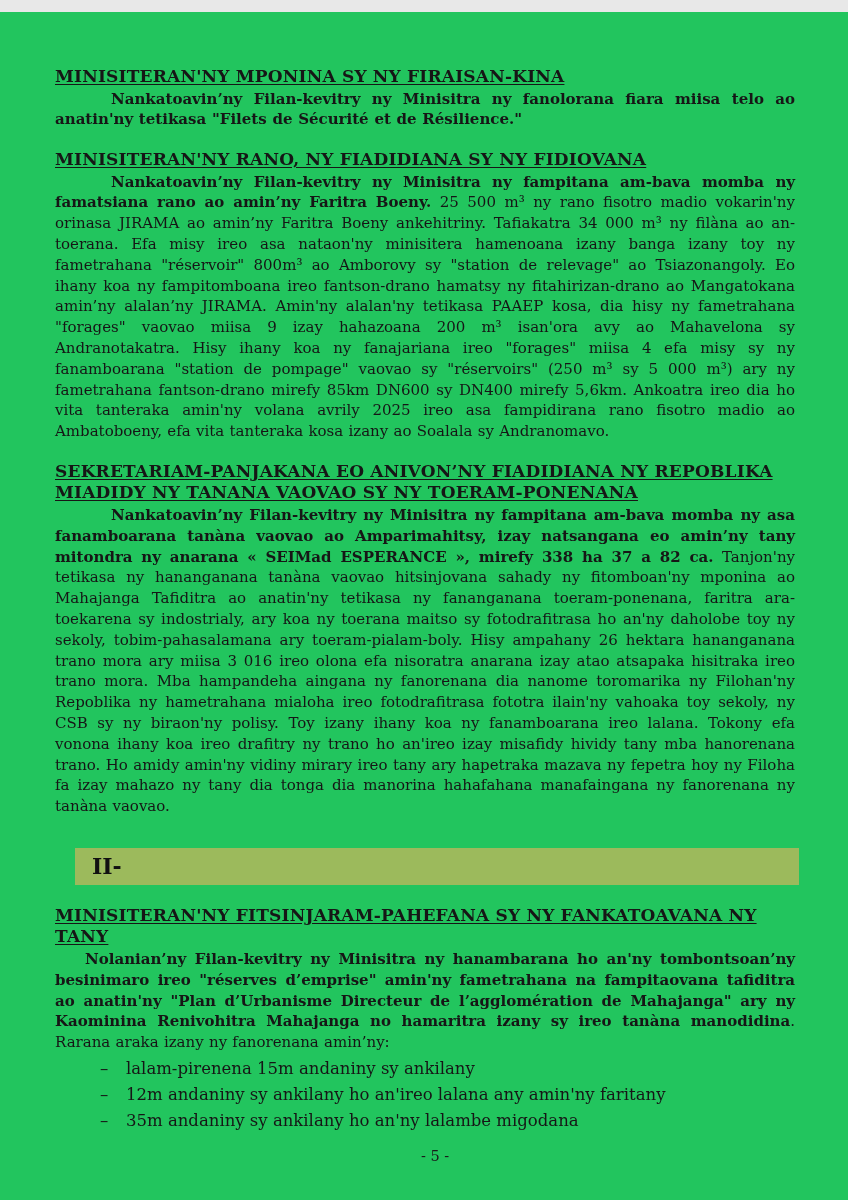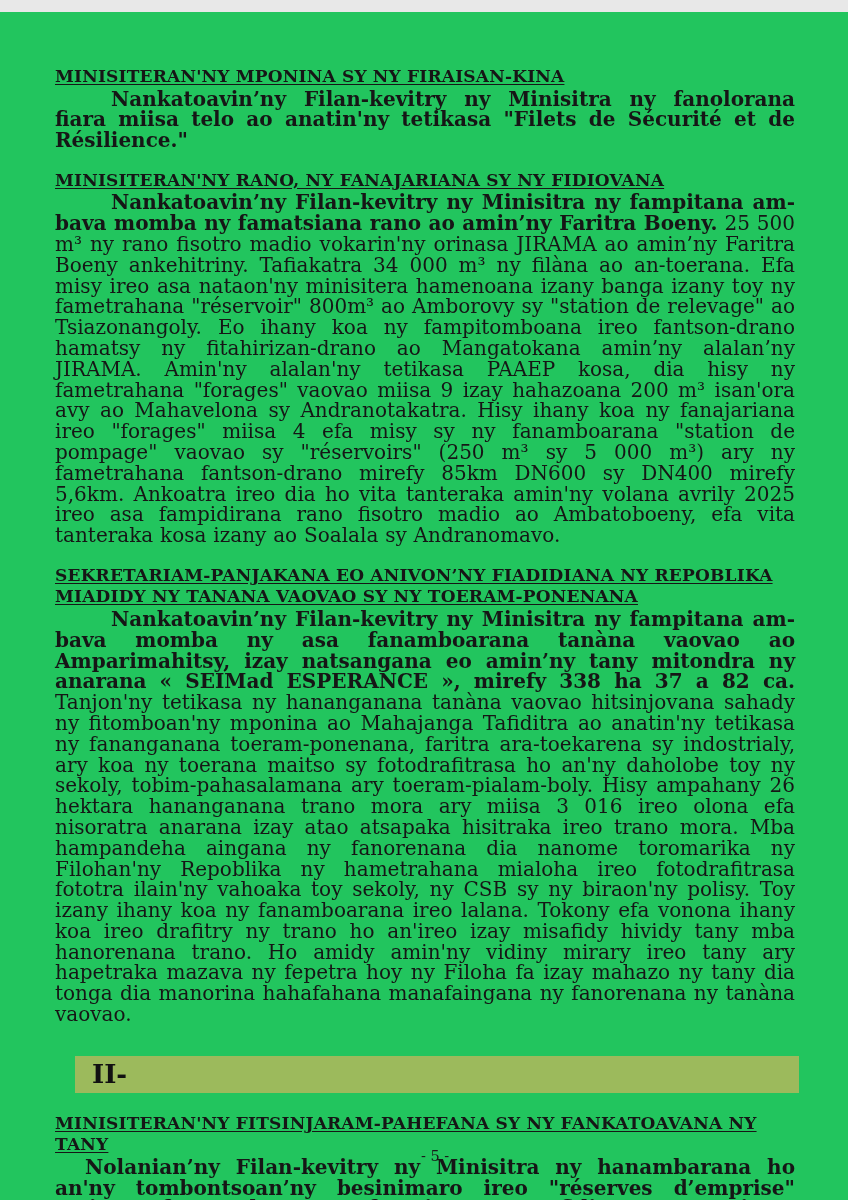--- a/index.html
+++ b/index.html
@@ -24,35 +24,35 @@
     font-size:17px;
     line-height:21.5px;
     font-weight:700;
     text-decoration:underline;
     text-underline-offset:2px;
     letter-spacing:0.2px;
   }
   .para {
     margin:0;
     text-align:justify;
-    font-size:20px;
+    font-size:15px;
     line-height:20.8px;
     word-spacing:0.5px;
   }
   .indent-lg { text-indent:56px; }
   .indent-sm { text-indent:30px; }
   .lead { font-weight:700; }
   .banner {
     margin:31px 0 20px 20px;
     width:724px; height:37px;
     background:#9cba5c;
     display:flex;
     align-items:center;
     font-weight:700;
-    font-size:26px;
+    font-size:22px;
     color:#111111;
   }
   .banner-numeral { padding-left:17px; }
   .banner-title   { padding-left:31px; }
   .dash-list { list-style:none; margin:3px 0 0 0; padding:0; }
   .dash-list li {
     display:flex;
     font-size:16.5px;
     line-height:26px;
     padding-left:45px;
@@ -72,39 +72,40 @@
 
 <div class="page">
   <main class="content">
 
     <section class="doc-section">
       <h2 class="doc-heading">MINISITERAN'NY MPONINA SY NY FIRAISAN-KINA</h2>
       <p class="para indent-lg"><span class="lead">Nankatoavin’ny Filan-kevitry ny Minisitra ny fanolorana fiara miisa telo ao anatin'ny tetikasa "Filets de Sécurité et de Résilience."</span><span></span></p>
     </section>
 
     <section class="doc-section">
-      <h2 class="doc-heading">MINISITERAN'NY RANO, NY FANAJARIANA SY NY FIDIOVANA</h2>
+      <h2 class="doc-heading">MINISITERAN'NY RANO, NY FIADIDIANA SY NY FIDIOVANA</h2>
       <p class="para indent-lg"><span class="lead">Nankatoavin’ny Filan-kevitry ny Minisitra ny fampitana am-bava momba ny famatsiana rano ao amin’ny Faritra Boeny.</span><span> 25 500 m³ ny rano fisotro madio vokarin'ny orinasa JIRAMA ao amin’ny Faritra Boeny ankehitriny. Tafiakatra 34 000 m³ ny filàna ao an-toerana. Efa misy ireo asa nataon'ny minisitera hamenoana izany banga izany toy ny fametrahana "réservoir" 800m³ ao Amborovy sy "station de relevage" ao Tsiazonangoly. Eo ihany koa ny fampitomboana ireo fantson-drano hamatsy ny fitahirizan-drano ao Mangatokana amin’ny alalan’ny JIRAMA. Amin'ny alalan'ny tetikasa PAAEP kosa, dia hisy ny fametrahana "forages" vaovao miisa 9 izay hahazoana 200 m³ isan'ora avy ao Mahavelona sy Andranotakatra. Hisy ihany koa ny fanajariana ireo "forages" miisa 4 efa misy sy ny fanamboarana "station de pompage" vaovao sy "réservoirs" (250 m³ sy 5 000 m³) ary ny fametrahana fantson-drano mirefy 85km DN600 sy DN400 mirefy 5,6km. Ankoatra ireo dia ho vita tanteraka amin'ny volana avrily 2025 ireo asa fampidirana rano fisotro madio ao Ambatoboeny, efa vita tanteraka kosa izany ao Soalala sy Andranomavo.</span></p>
     </section>
 
     <section class="doc-section">
       <h2 class="doc-heading">SEKRETARIAM-PANJAKANA EO ANIVON’NY FIADIDIANA NY REPOBLIKA MIADIDY NY TANANA VAOVAO SY NY TOERAM-PONENANA</h2>
       <p class="para indent-lg"><span class="lead">Nankatoavin’ny Filan-kevitry ny Minisitra ny fampitana am-bava momba ny asa fanamboarana tanàna vaovao ao Amparimahitsy, izay natsangana eo amin’ny tany mitondra ny anarana « SEIMad ESPERANCE », mirefy 338 ha 37 a 82 ca.</span><span> Tanjon'ny tetikasa ny hananganana tanàna vaovao hitsinjovana sahady ny fitomboan'ny mponina ao Mahajanga Tafiditra ao anatin'ny tetikasa ny fananganana toeram-ponenana, faritra ara-toekarena sy indostrialy, ary koa ny toerana maitso sy fotodrafitrasa ho an'ny daholobe toy ny sekoly, tobim-pahasalamana ary toeram-pialam-boly. Hisy ampahany 26 hektara hananganana trano mora ary miisa 3 016 ireo olona efa nisoratra anarana izay atao atsapaka hisitraka ireo trano mora. Mba hampandeha aingana ny fanorenana dia nanome toromarika ny Filohan'ny Repoblika ny hametrahana mialoha ireo fotodrafitrasa fototra ilain'ny vahoaka toy sekoly, ny CSB sy ny biraon'ny polisy. Toy izany ihany koa ny fanamboarana ireo lalana. Tokony efa vonona ihany koa ireo drafitry ny trano ho an'ireo izay misafidy hividy tany mba hanorenana trano. Ho amidy amin'ny vidiny mirary ireo tany ary hapetraka mazava ny fepetra hoy ny Filoha fa izay mahazo ny tany dia tonga dia manorina hahafahana manafaingana ny fanorenana ny tanàna vaovao.</span></p>
     </section>
 
     <div class="banner">
       <span class="banner-numeral">II-</span>
     </div>
 
     <section class="doc-section">
       <h2 class="doc-heading">MINISITERAN'NY FITSINJARAM-PAHEFANA SY NY FANKATOAVANA NY TANY</h2>
       <p class="para indent-sm"><span class="lead">Nolanian’ny Filan-kevitry ny Minisitra ny hanambarana ho an'ny tombontsoan’ny besinimaro ireo "réserves d’emprise" amin'ny fametrahana na fampitaovana tafiditra ao anatin'ny "Plan d’Urbanisme Directeur de l’agglomération de Mahajanga" ary ny Kaominina Renivohitra Mahajanga no hamaritra izany sy ireo tanàna manodidina</span><span>. Rarana araka izany ny fanorenana amin’ny:</span></p>
       <ul class="dash-list">
         <li>
           <span class="dash-marker">–</span>
+          <span>lalam-pirenena 15m andaniny sy ankilany</span>
         </li>
         <li>
           <span class="dash-marker">–</span>
           <span>12m andaniny sy ankilany ho an'ireo lalana any amin'ny faritany</span>
         </li>
         <li>
           <span class="dash-marker">–</span>
           <span>35m andaniny sy ankilany ho an'ny lalambe migodana</span>
         </li>
       </ul>

